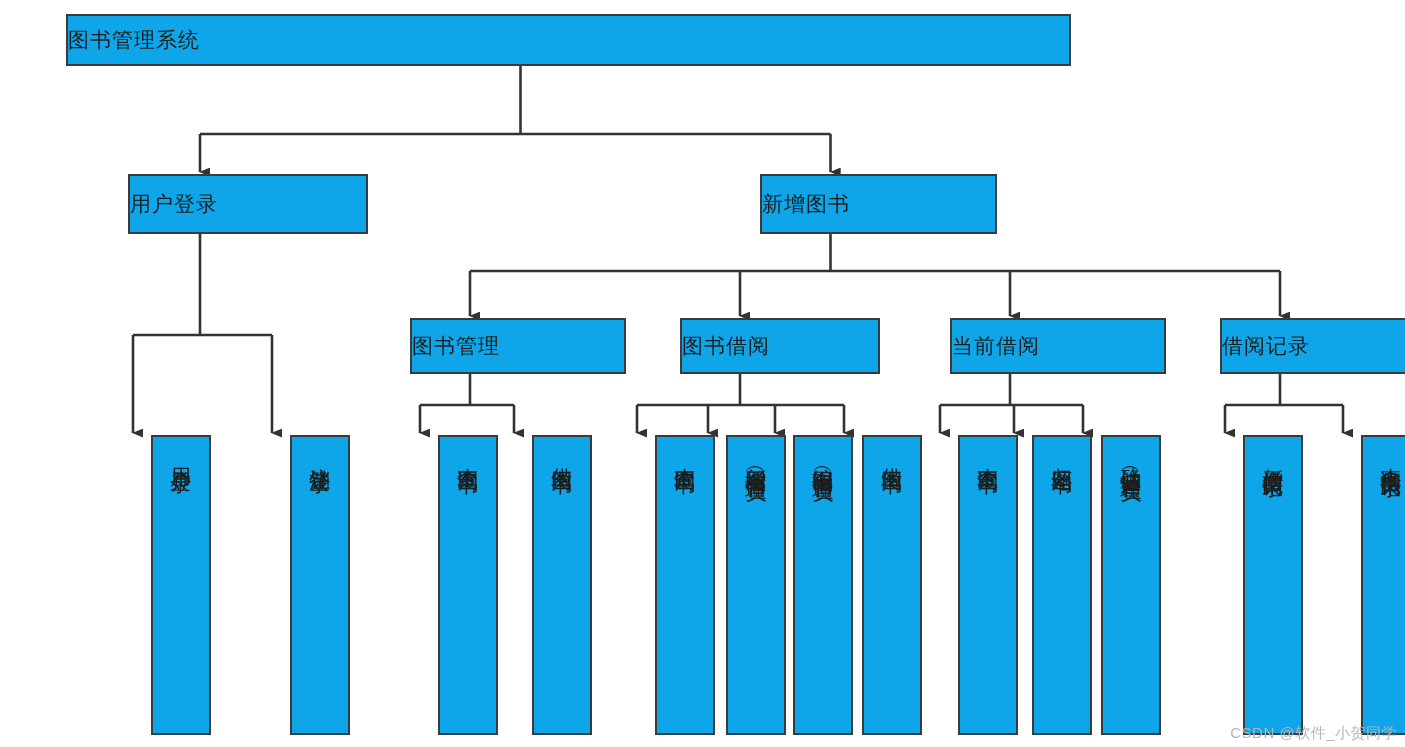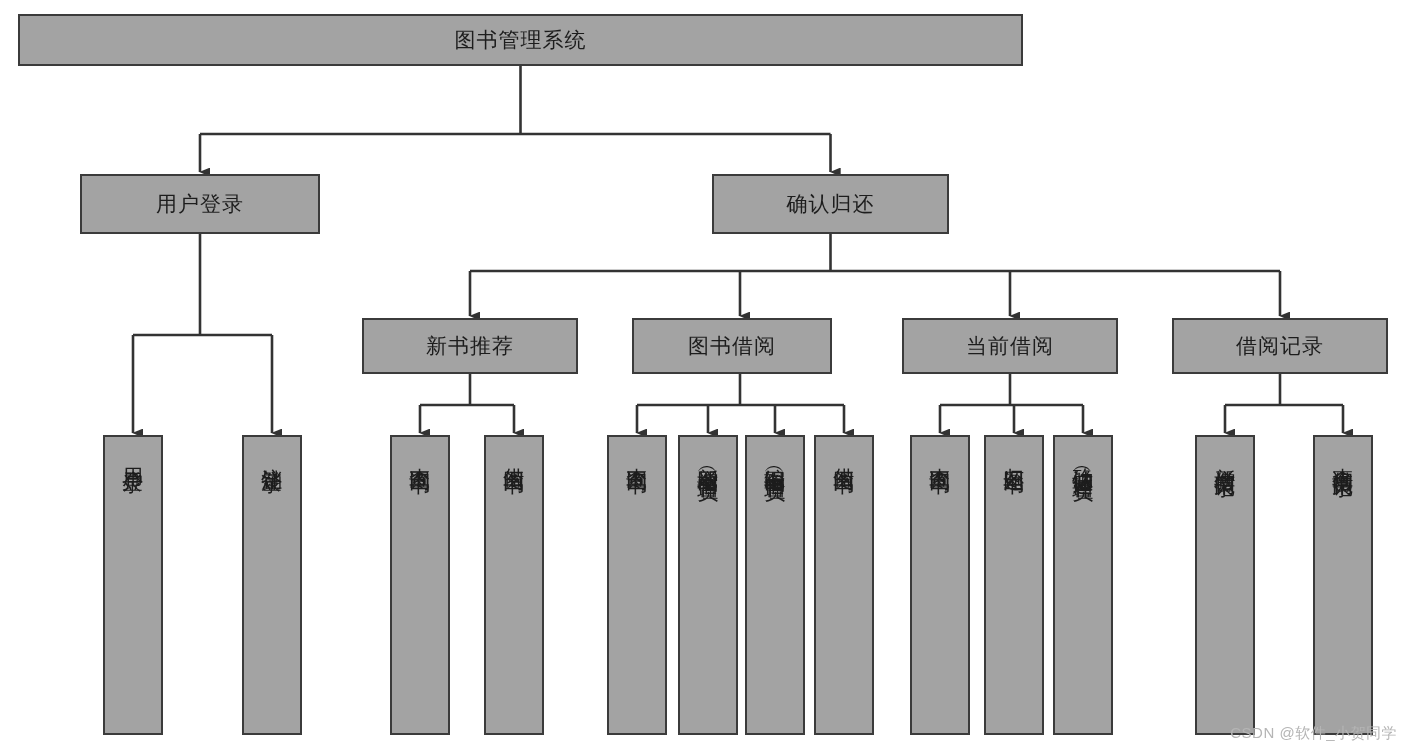--- a/index.html
+++ b/index.html
@@ -21,26 +21,27 @@
   }
   svg.canvas {
     position: absolute;
     top: 0; left: 0;
     width: 1405px;
     height: 747px;
   }
   .node-box {
     position: absolute;
     box-sizing: border-box;
-    background: #a3a3a3;
+    background: #0ea5e9;
     border: 2.5px solid #3b3b3b;
     display: flex;
     align-items: center;
-    justify-content: center;
+    justify-content: flex-start;
     color: #1d1d1d;
+    margin-left: 48px;
   }
   .node-box.horiz {
     font-size: 21px;
     letter-spacing: 1px;
   }
   .node-box.vert {
     align-items: flex-start;
     padding-top: 14px;
   }
   .vert-label {
@@ -117,24 +118,24 @@
   </svg>
 
   <div id="boxes">
       <div class="node-box horiz" style="left: 18px; top: 14px; width: 1005px; height: 52px;">
         <span>图书管理系统</span>
       </div>
       <div class="node-box horiz" style="left: 80px; top: 174px; width: 240px; height: 60px;">
         <span>用户登录</span>
       </div>
       <div class="node-box horiz" style="left: 712px; top: 174px; width: 237px; height: 60px;">
-        <span>确认归还</span>
+        <span>新增图书</span>
       </div>
       <div class="node-box horiz" style="left: 362px; top: 318px; width: 216px; height: 56px;">
-        <span>新书推荐</span>
+        <span>图书管理</span>
       </div>
       <div class="node-box horiz" style="left: 632px; top: 318px; width: 200px; height: 56px;">
         <span>图书借阅</span>
       </div>
       <div class="node-box horiz" style="left: 902px; top: 318px; width: 216px; height: 56px;">
         <span>当前借阅</span>
       </div>
       <div class="node-box horiz" style="left: 1172px; top: 318px; width: 216px; height: 56px;">
         <span>借阅记录</span>
       </div>

